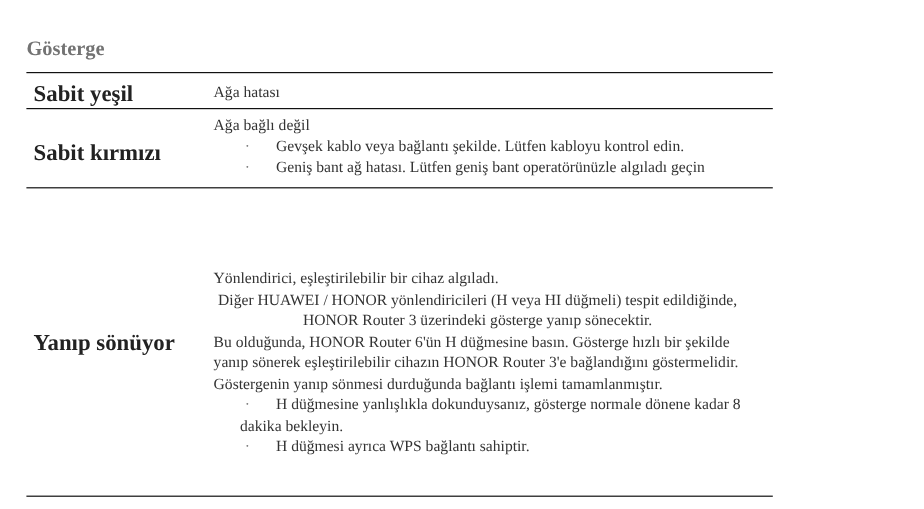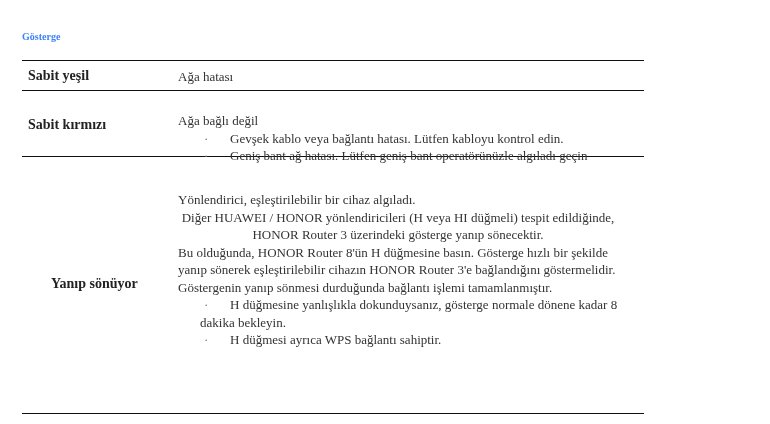--- a/index.html
+++ b/index.html
@@ -14,41 +14,41 @@
       font-family: "Liberation Serif", "DejaVu Serif", serif;
       color: #333333;
       font-size: 13px;
       position: relative;
     }
     .title {
       position: absolute;
       left: 22px;
       top: 31px;
       font-weight: bold;
-      font-size: 10px;
-      color: #3b82f6;
+      font-size: 17px;
+      color: #737373;
     }
     .tbl {
       position: absolute;
       left: 22px;
       top: 60px;
       width: 622px;
       border-top: 1.5px solid #111;
     }
     .row {
       position: relative;
       border-bottom: 1.5px solid #111;
       box-sizing: border-box;
     }
     .row .label {
       position: absolute;
       left: 6px;
       font-weight: bold;
       color: #222;
-      font-size: 14px;
+      font-size: 19px;
     }
     .row .content {
       position: absolute;
       left: 156px;
       right: 4px;
       line-height: 17.5px;
     }
     .bullet {
       position: relative;
       padding-left: 52px;
@@ -65,23 +65,23 @@
     }
     .bullet.wrap .dot {
       left: 26px;
       text-indent: 0;
     }
     #row1 { height: 30px; }
     #row1 .label { top: 7px; }
     #row1 .content { top: 7px; }
     #row2 { height: 66px; }
     #row2 .label { top: 26px; }
-    #row2 .content { top: 4px; margin-top: 17px; }
+    #row2 .content { top: 4px; }
     #row3 { height: 257px; }
-    #row3 .label { top: 119px; margin-left: 23px; }
+    #row3 .label { top: 119px; }
     #row3 .content { top: 34px; }
   </style>
 </head>
 <body>
 
 <div class="title">Gösterge</div>
 
 <div class="tbl">
 
   <div class="row" id="row1">
@@ -90,35 +90,35 @@
       <div>Ağa hatası</div>
     </div>
   </div>
 
   <div class="row" id="row2">
     <div class="label">Sabit kırmızı</div>
     <div class="content">
       <div>Ağa bağlı değil</div>
       <div class="bullet">
         <span class="dot">·</span>
-        <span>Gevşek kablo veya bağlantı hatası. Lütfen kabloyu kontrol edin.</span>
+        <span>Gevşek kablo veya bağlantı şekilde. Lütfen kabloyu kontrol edin.</span>
       </div>
       <div class="bullet">
         <span class="dot">·</span>
         <span>Geniş bant ağ hatası. Lütfen geniş bant operatörünüzle algıladı geçin</span>
       </div>
     </div>
   </div>
 
   <div class="row" id="row3">
     <div class="label">Yanıp sönüyor</div>
-    <div class="content" style="right: 0px;">
+    <div class="content" style="right: 0px; margin-top: 32px;">
       <div>Yönlendirici, eşleştirilebilir bir cihaz algıladı.</div>
       <div style="width: 440px; text-align: center;">Diğer HUAWEI / HONOR yönlendiricileri (H veya HI düğmeli) tespit edildiğinde, HONOR Router 3 üzerindeki gösterge yanıp sönecektir.</div>
-      <div style="width: 462px;">Bu olduğunda, HONOR Router 8'ün H düğmesine basın. Gösterge hızlı bir şekilde yanıp sönerek eşleştirilebilir cihazın HONOR Router 3'e bağlandığını göstermelidir. Göstergenin yanıp sönmesi durduğunda bağlantı işlemi tamamlanmıştır.</div>
+      <div style="width: 462px;">Bu olduğunda, HONOR Router 6'ün H düğmesine basın. Gösterge hızlı bir şekilde yanıp sönerek eşleştirilebilir cihazın HONOR Router 3'e bağlandığını göstermelidir. Göstergenin yanıp sönmesi durduğunda bağlantı işlemi tamamlanmıştır.</div>
       <div class="bullet wrap" style="width: 444px;">
         <span class="dot">·</span>
         <span>H düğmesine yanlışlıkla dokunduysanız, gösterge normale dönene kadar 8 dakika bekleyin.</span>
       </div>
       <div class="bullet">
         <span class="dot">·</span>
         <span>H düğmesi ayrıca WPS bağlantı sahiptir.</span>
       </div>
     </div>
   </div>

